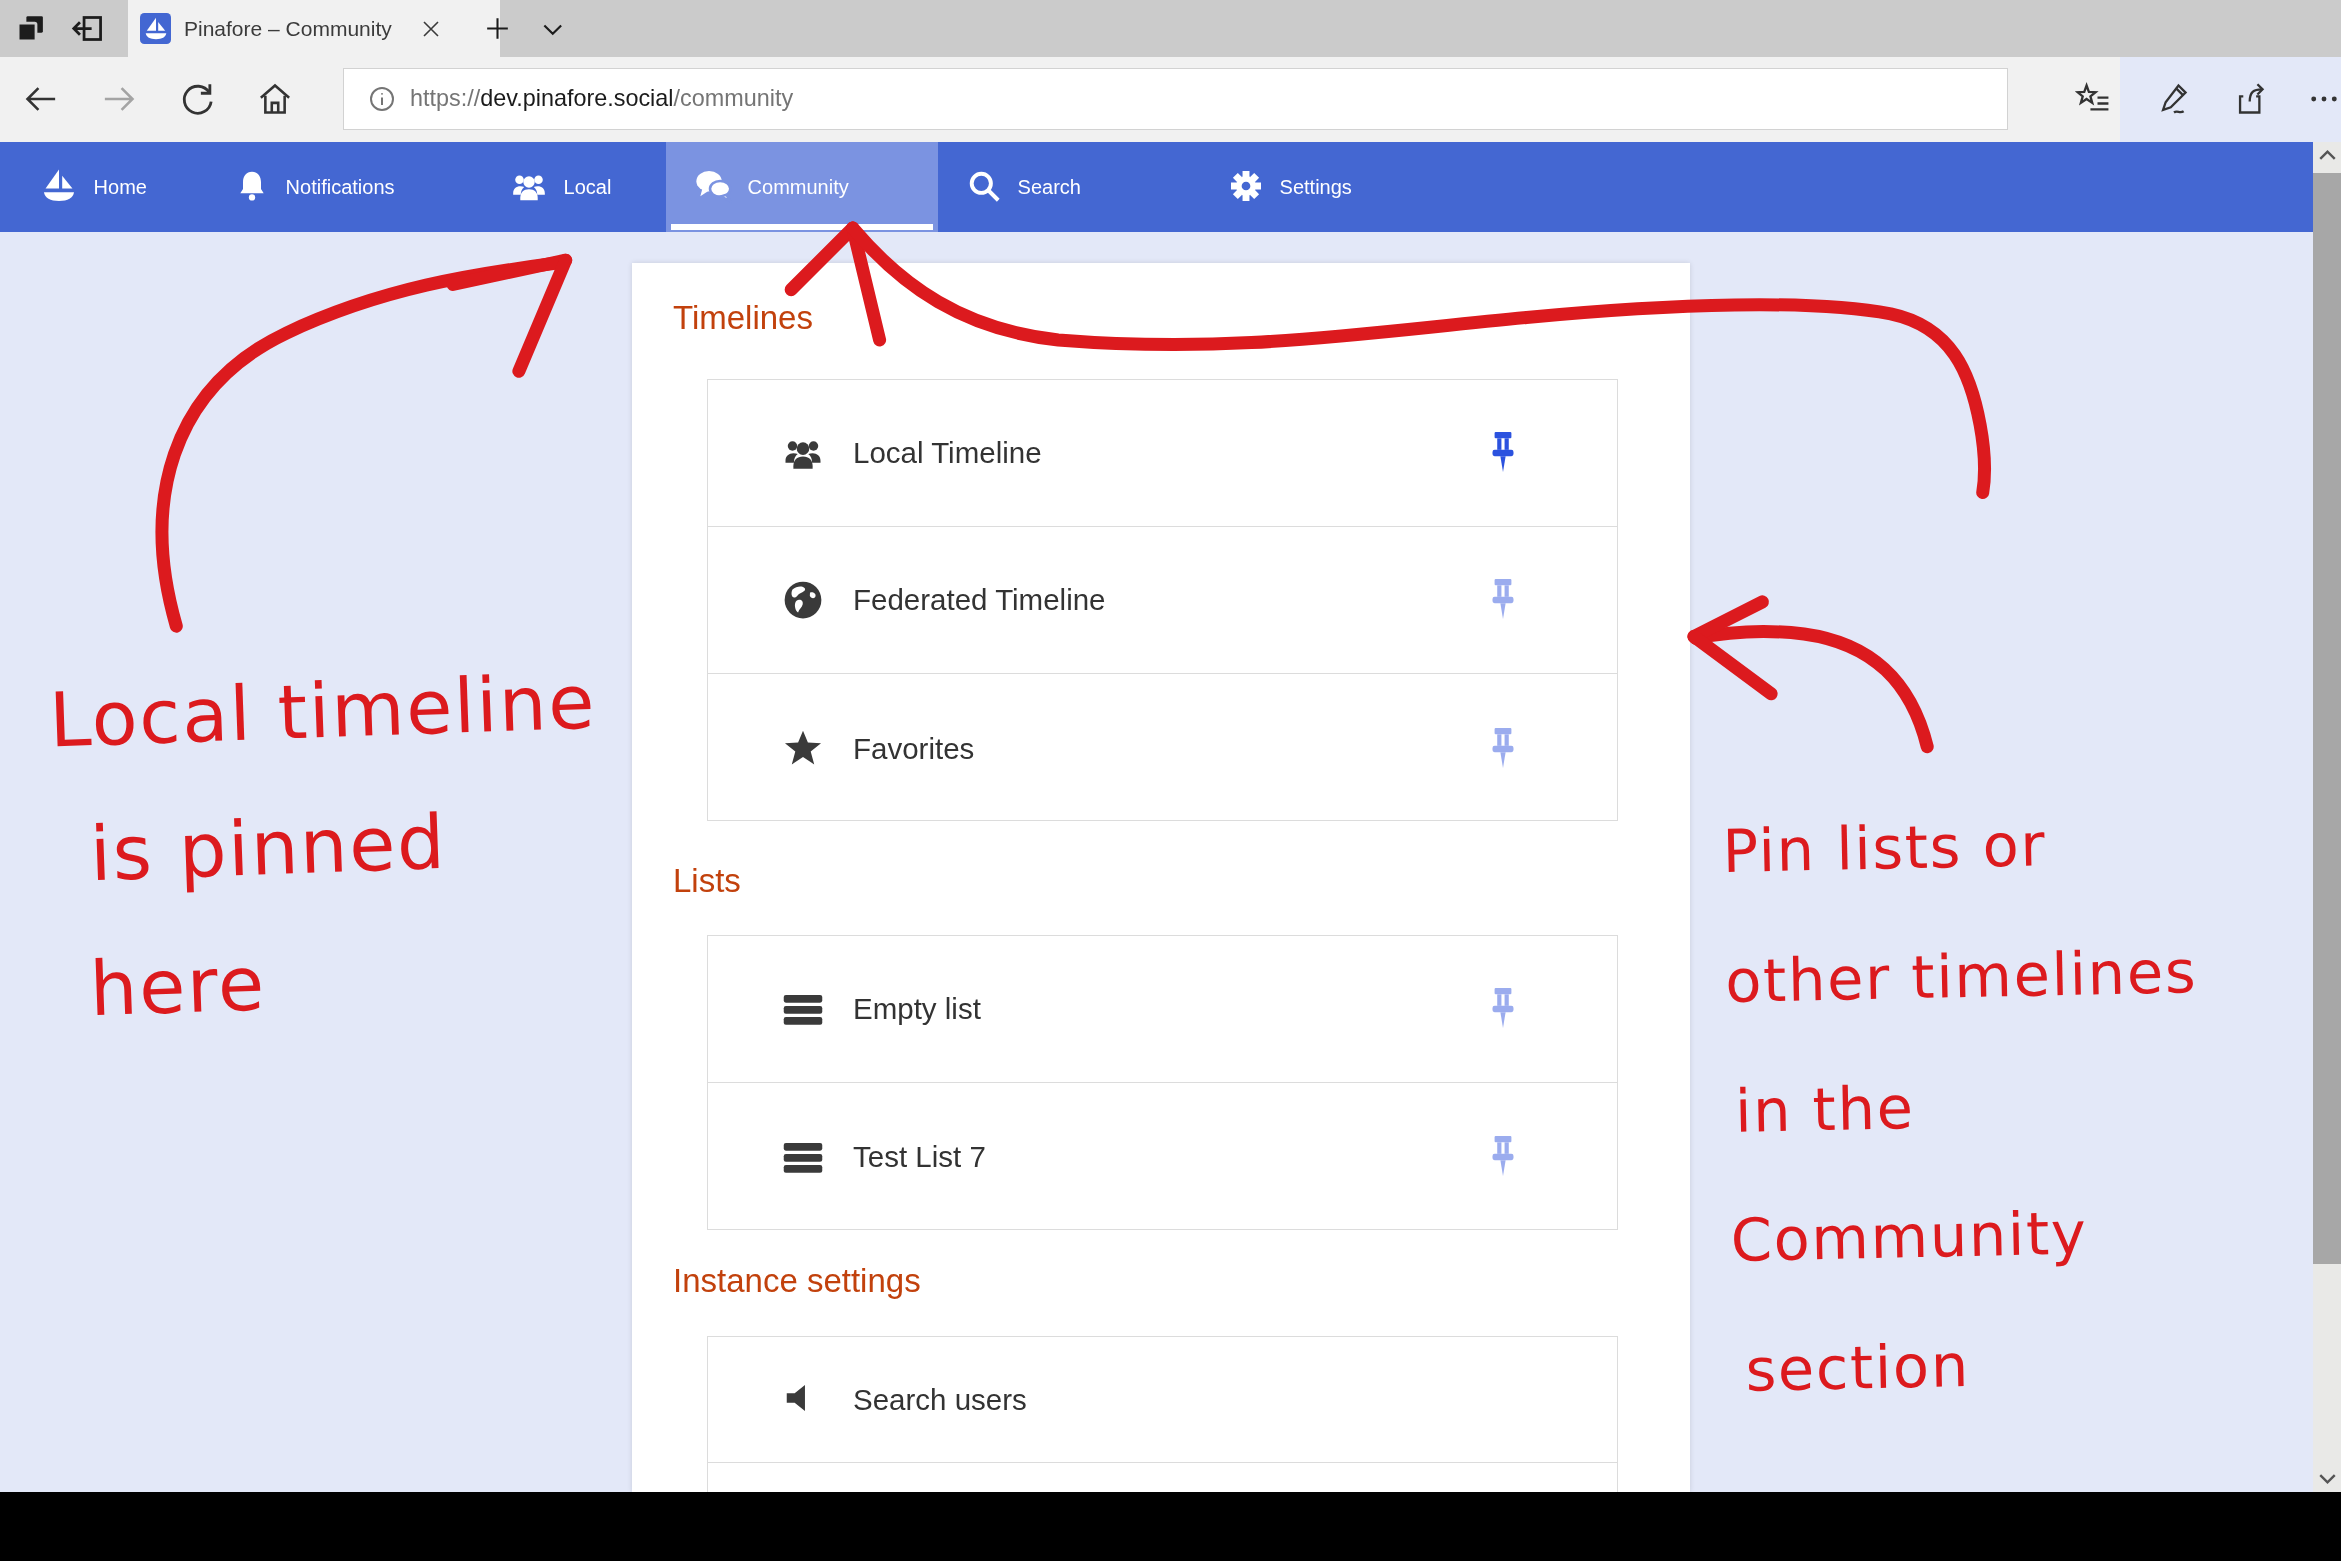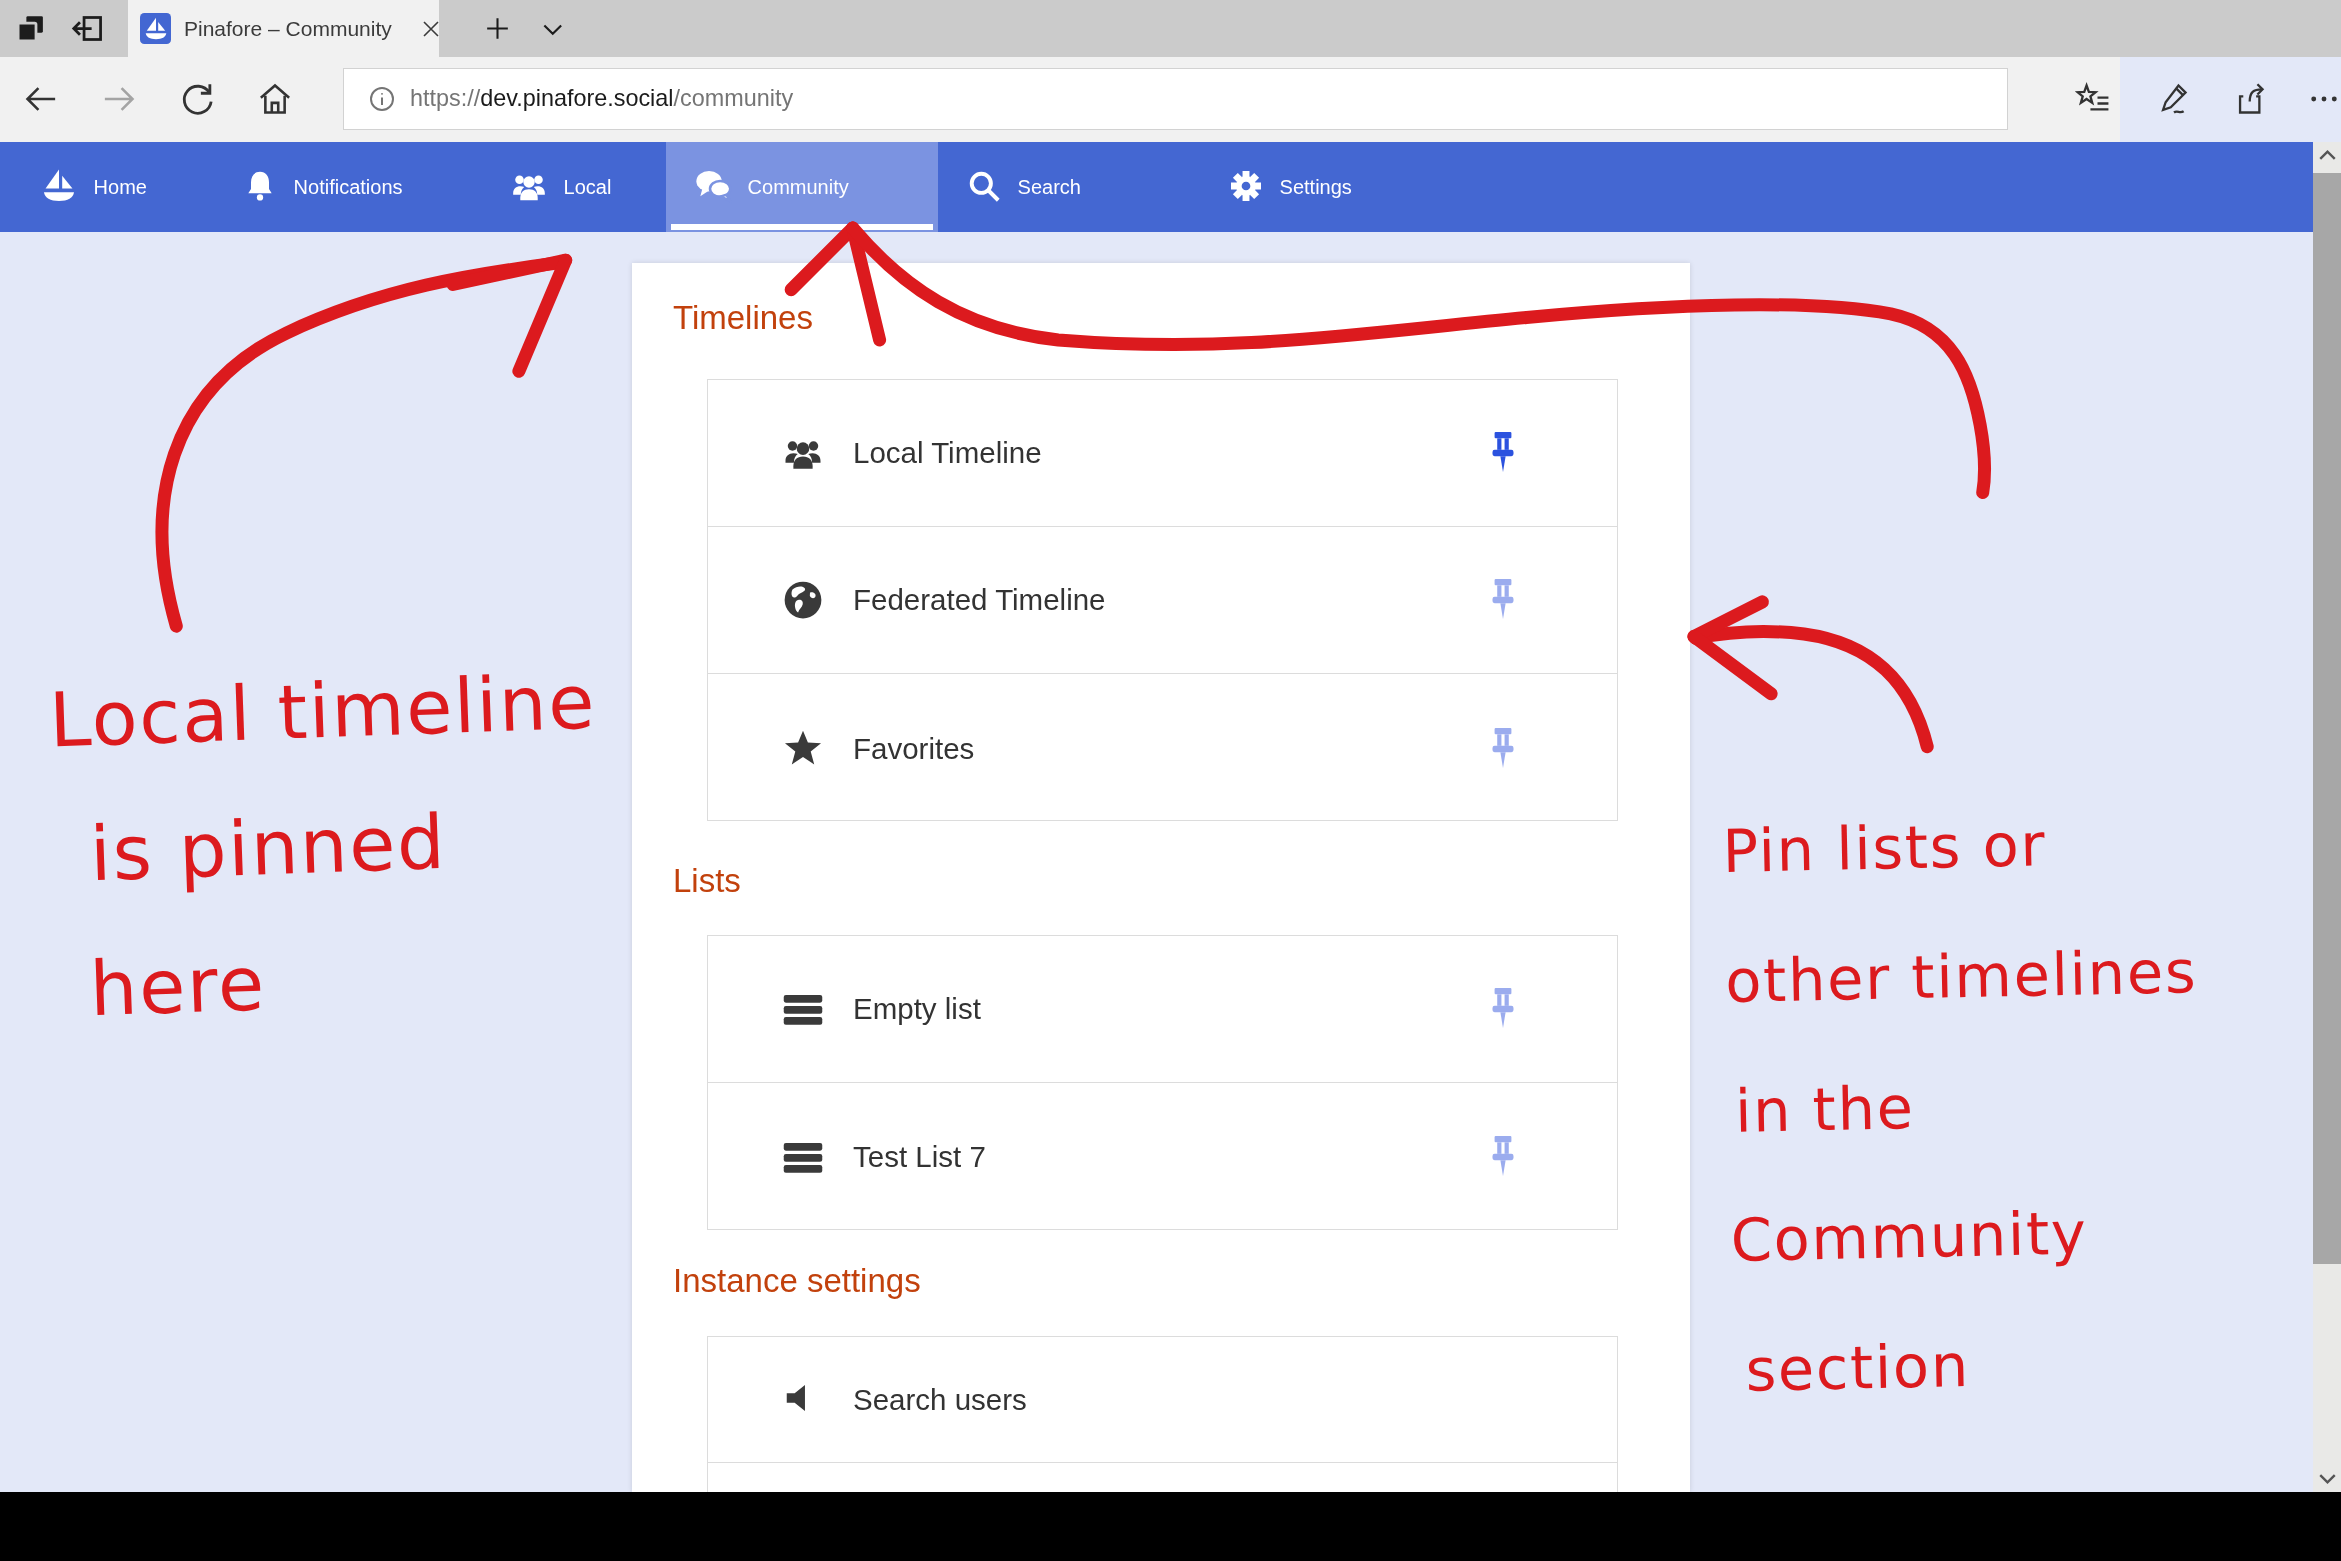--- a/index.html
+++ b/index.html
@@ -3,21 +3,21 @@
 <meta charset="utf-8">
 <style>
   * { margin:0; padding:0; box-sizing:border-box; }
   html,body { width:2342px; height:1561px; overflow:hidden; }
   body { font-family:"Liberation Sans", sans-serif; }
   #screen { position:absolute; left:0; top:0; width:2342px; height:1561px; background:#e3e8f8; }
 
   
   .tabbar { position:absolute; left:0; top:0; width:2342px; height:57px; background:#cbcbcb; }
   .tabbar-icon { position:absolute; top:12px; width:33px; height:33px; }
-  .tab { position:absolute; left:128px; top:0; width:311px; height:57px; background:#f1f1f1; }
+  .tab { position:absolute; left:128px; top:0; width:372px; height:57px; background:#f1f1f1; }
   .favicon { position:absolute; left:12px; top:13px; width:31px; height:31px; background:#4367d2; border-radius:4.3px; }
   .favicon svg { position:absolute; left:2.6px; top:2.6px; }
   .tab-title { position:absolute; left:56px; top:0; height:57px; line-height:57px; font-size:21px; color:#3b3b3b; white-space:nowrap; }
   .tab-close { position:absolute; left:291px; top:16.5px; width:24px; height:24px; }
   .newtab-btn { position:absolute; left:482px; top:13px; width:31px; height:31px; }
   .tablist-btn { position:absolute; left:538px; top:16.5px; width:29.5px; height:24px; }
 
   
   .toolbar { position:absolute; left:0; top:57px; width:2120px; height:85px; background:#f1f1f1; }
   .tb-icon { position:absolute; top:24px; width:36px; height:36px; }
@@ -26,21 +26,21 @@
   .url-text .dim { color:#757575; }
   .url-text .host { color:#1b1b1b; }
   .info-icon { position:absolute; left:24px; top:15.6px; width:28px; height:28px; }
 
   
   .navbar { position:absolute; left:0; top:142px; width:2342px; height:90px; background:#4467d2; }
   .nav-highlight { position:absolute; left:666px; top:0; width:272px; height:90px; background:#7b93e1; }
   .nav-underline { position:absolute; left:671px; top:82px; width:262px; height:6px; background:#ffffff; }
   .nav-item { position:absolute; top:0; height:90px; display:flex; align-items:center; gap:15.6px; }
   .nav-item .lbl { color:#ffffff; font-size:20px; white-space:nowrap; }
-  .ni-home { left:40px; } .ni-notifications { left:242px; } .ni-local { left:510px; }
+  .ni-home { left:40px; } .ni-notifications { left:234px; } .ni-local { left:510px; }
   .ni-community { left:694px; } .ni-search { left:966px; } .ni-settings { left:1228px; }
 
   
   .card { position:absolute; left:632px; top:263px; width:1058px; height:1229px; background:#ffffff; box-shadow:0 0 5.2px rgba(0,0,0,.12); }
   .sec-heading { position:absolute; left:41px; font-size:33px; color:#c2410c; }
   .group { position:absolute; left:75px; width:911px; border:1.7px solid #dcdcdc; background:#ffffff; }
   .row { position:absolute; left:0; width:100%; height:147px; border-bottom:1.7px solid #dcdcdc; }
   .row:last-child { border-bottom:none; }
   .ricon { position:absolute; left:74px; top:50%; width:42px; height:42px; transform:translateY(-50%); }
   .rlabel { position:absolute; left:145px; top:0; height:100%; display:flex; align-items:center; font-size:29.5px; color:#333333; white-space:nowrap; }

